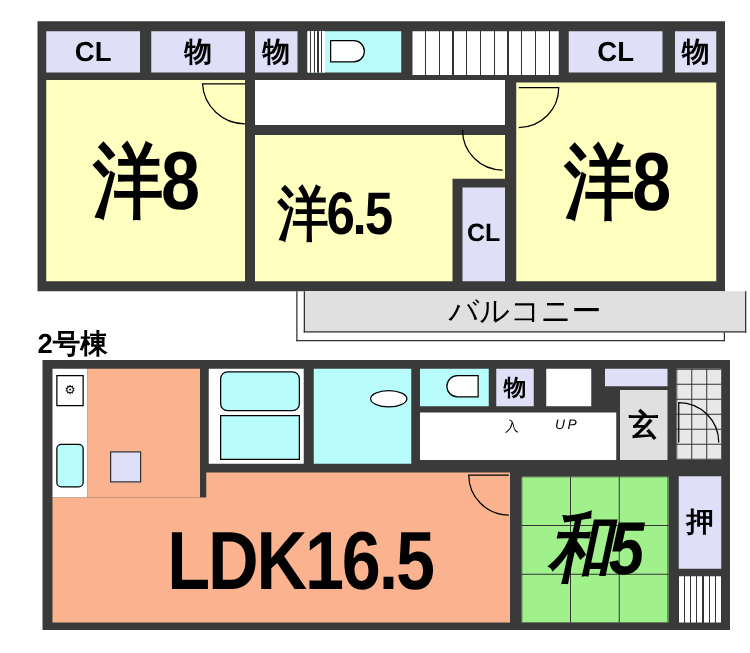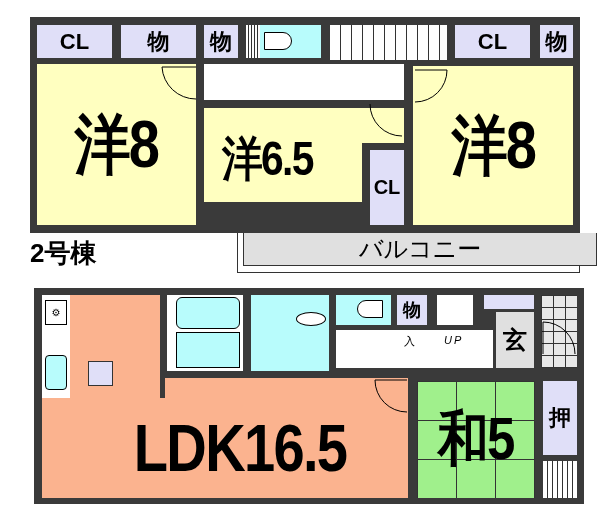--- a/index.html
+++ b/index.html
@@ -3,21 +3,21 @@
 <meta charset="utf-8">
 <style>
   html, body { margin:0; padding:0; background:#fff; }
   body { width:600px; height:522px; position:relative; overflow:hidden; font-family:"Liberation Sans", sans-serif; }
   .abs { position:absolute; box-sizing:border-box;text-align:right; }
   .wall { background:#3a3a3a; }
   .yellow { background:#ffffc0; }
   .lav { background:#e0dff8; }
   .cyan { background:#b8fcfc; }
   .salmon { background:#fbb38f; }
-  .green { background:#a0f08c; }
+  .green { background:#a0f08c;font-style:italic; }
   .gray { background:#e0e0e0; }
   .white { background:#fff; }
   .lbl { display:flex; align-items:center; justify-content:center; color:#000; font-weight:bold; }
   .big { font-family:"Liberation Sans", sans-serif; font-weight:bold; letter-spacing:-2px; transform:scaleX(0.85); }
   .small-lbl { font-size:22px; }
   .tiny { font-size:11px; letter-spacing:2px; font-weight:normal; }
   svg { position:absolute; }
 </style>
 </head>
 <body>
@@ -47,21 +47,21 @@
 <div class="abs lav lbl small-lbl" style="left:540px;top:25px;width:33px;height:33px;">
     <span>物</span>
   </div>
 
 <div class="abs white" style="left:204px;top:64px;width:200px;height:36px;"></div>
 
 <div class="abs yellow lbl" style="left:37px;top:64px;width:159px;height:161px;">
   <span class="big" style="font-size:66px;">洋8</span>
 </div>
 
-<div class="abs yellow lbl" style="left:204px;top:108px;width:200px;height:94px;justify-content:flex-start;padding-left:10px;">
+<div class="abs yellow lbl" style="left:204px;top:108px;width:200px;height:117px;justify-content:flex-start;padding-left:10px;">
   <span class="big" style="font-size:48px;margin-top:8px;">洋6.5</span>
 </div>
 <div class="abs wall" style="left:362px;top:143px;width:44px;height:84px;"></div>
 <div class="abs lav lbl" style="left:370px;top:150px;width:34px;height:75px;font-size:20px;">
     <span>CL</span>
   </div>
 
 <div class="abs yellow lbl" style="left:413px;top:66px;width:160px;height:159px;">
   <span class="big" style="font-size:66px;">洋8</span>
 </div>
@@ -74,21 +74,21 @@
   </svg>
 <svg style="left:413px;top:68px;" width="36" height="36">
     <path d="M2 34 A32 32 0 0 0 34 2 L2 2" fill="none" stroke="#000" stroke-width="1"></path>
   </svg>
 
 <div class="abs" style="left:237px;top:233px;width:343px;height:40px;border:1px solid #333;border-top:none;"></div>
 <div class="abs gray lbl" style="left:243px;top:233px;width:354px;height:33px;border:1px solid #333;border-top:none;font-size:24px;font-weight:normal;">
   <span>バルコニー</span>
 </div>
 
-<span class="abs" style="left:30px;top:236px;font-size:26px;font-weight:bold;">2号棟</span>
+<span class="abs" style="left:30px;top:260px;font-size:22px;font-weight:bold;">2号棟</span>
 
 <div class="abs wall" style="left:34px;top:288px;width:550px;height:216px;"></div>
 
 <div class="abs white" style="left:42px;top:295px;width:28px;height:103px;"></div>
 <div class="abs" style="left:45px;top:300px;width:22px;height:25px;border:1px solid #000;background:#fff;font-size:10px;text-align:center;line-height:24px;">⚙</div>
 <div class="abs cyan" style="left:45px;top:355px;width:22px;height:35px;border:1px solid #000;border-radius:4px;"></div>
 
 <div class="abs salmon" style="left:70px;top:295px;width:90px;height:103px;"></div>
 <div class="abs salmon lbl" style="left:42px;top:398px;width:366px;height:100px;border-top:none;">
   <span class="big" style="font-size:66px;margin-left:30px;">LDK16.5</span>

